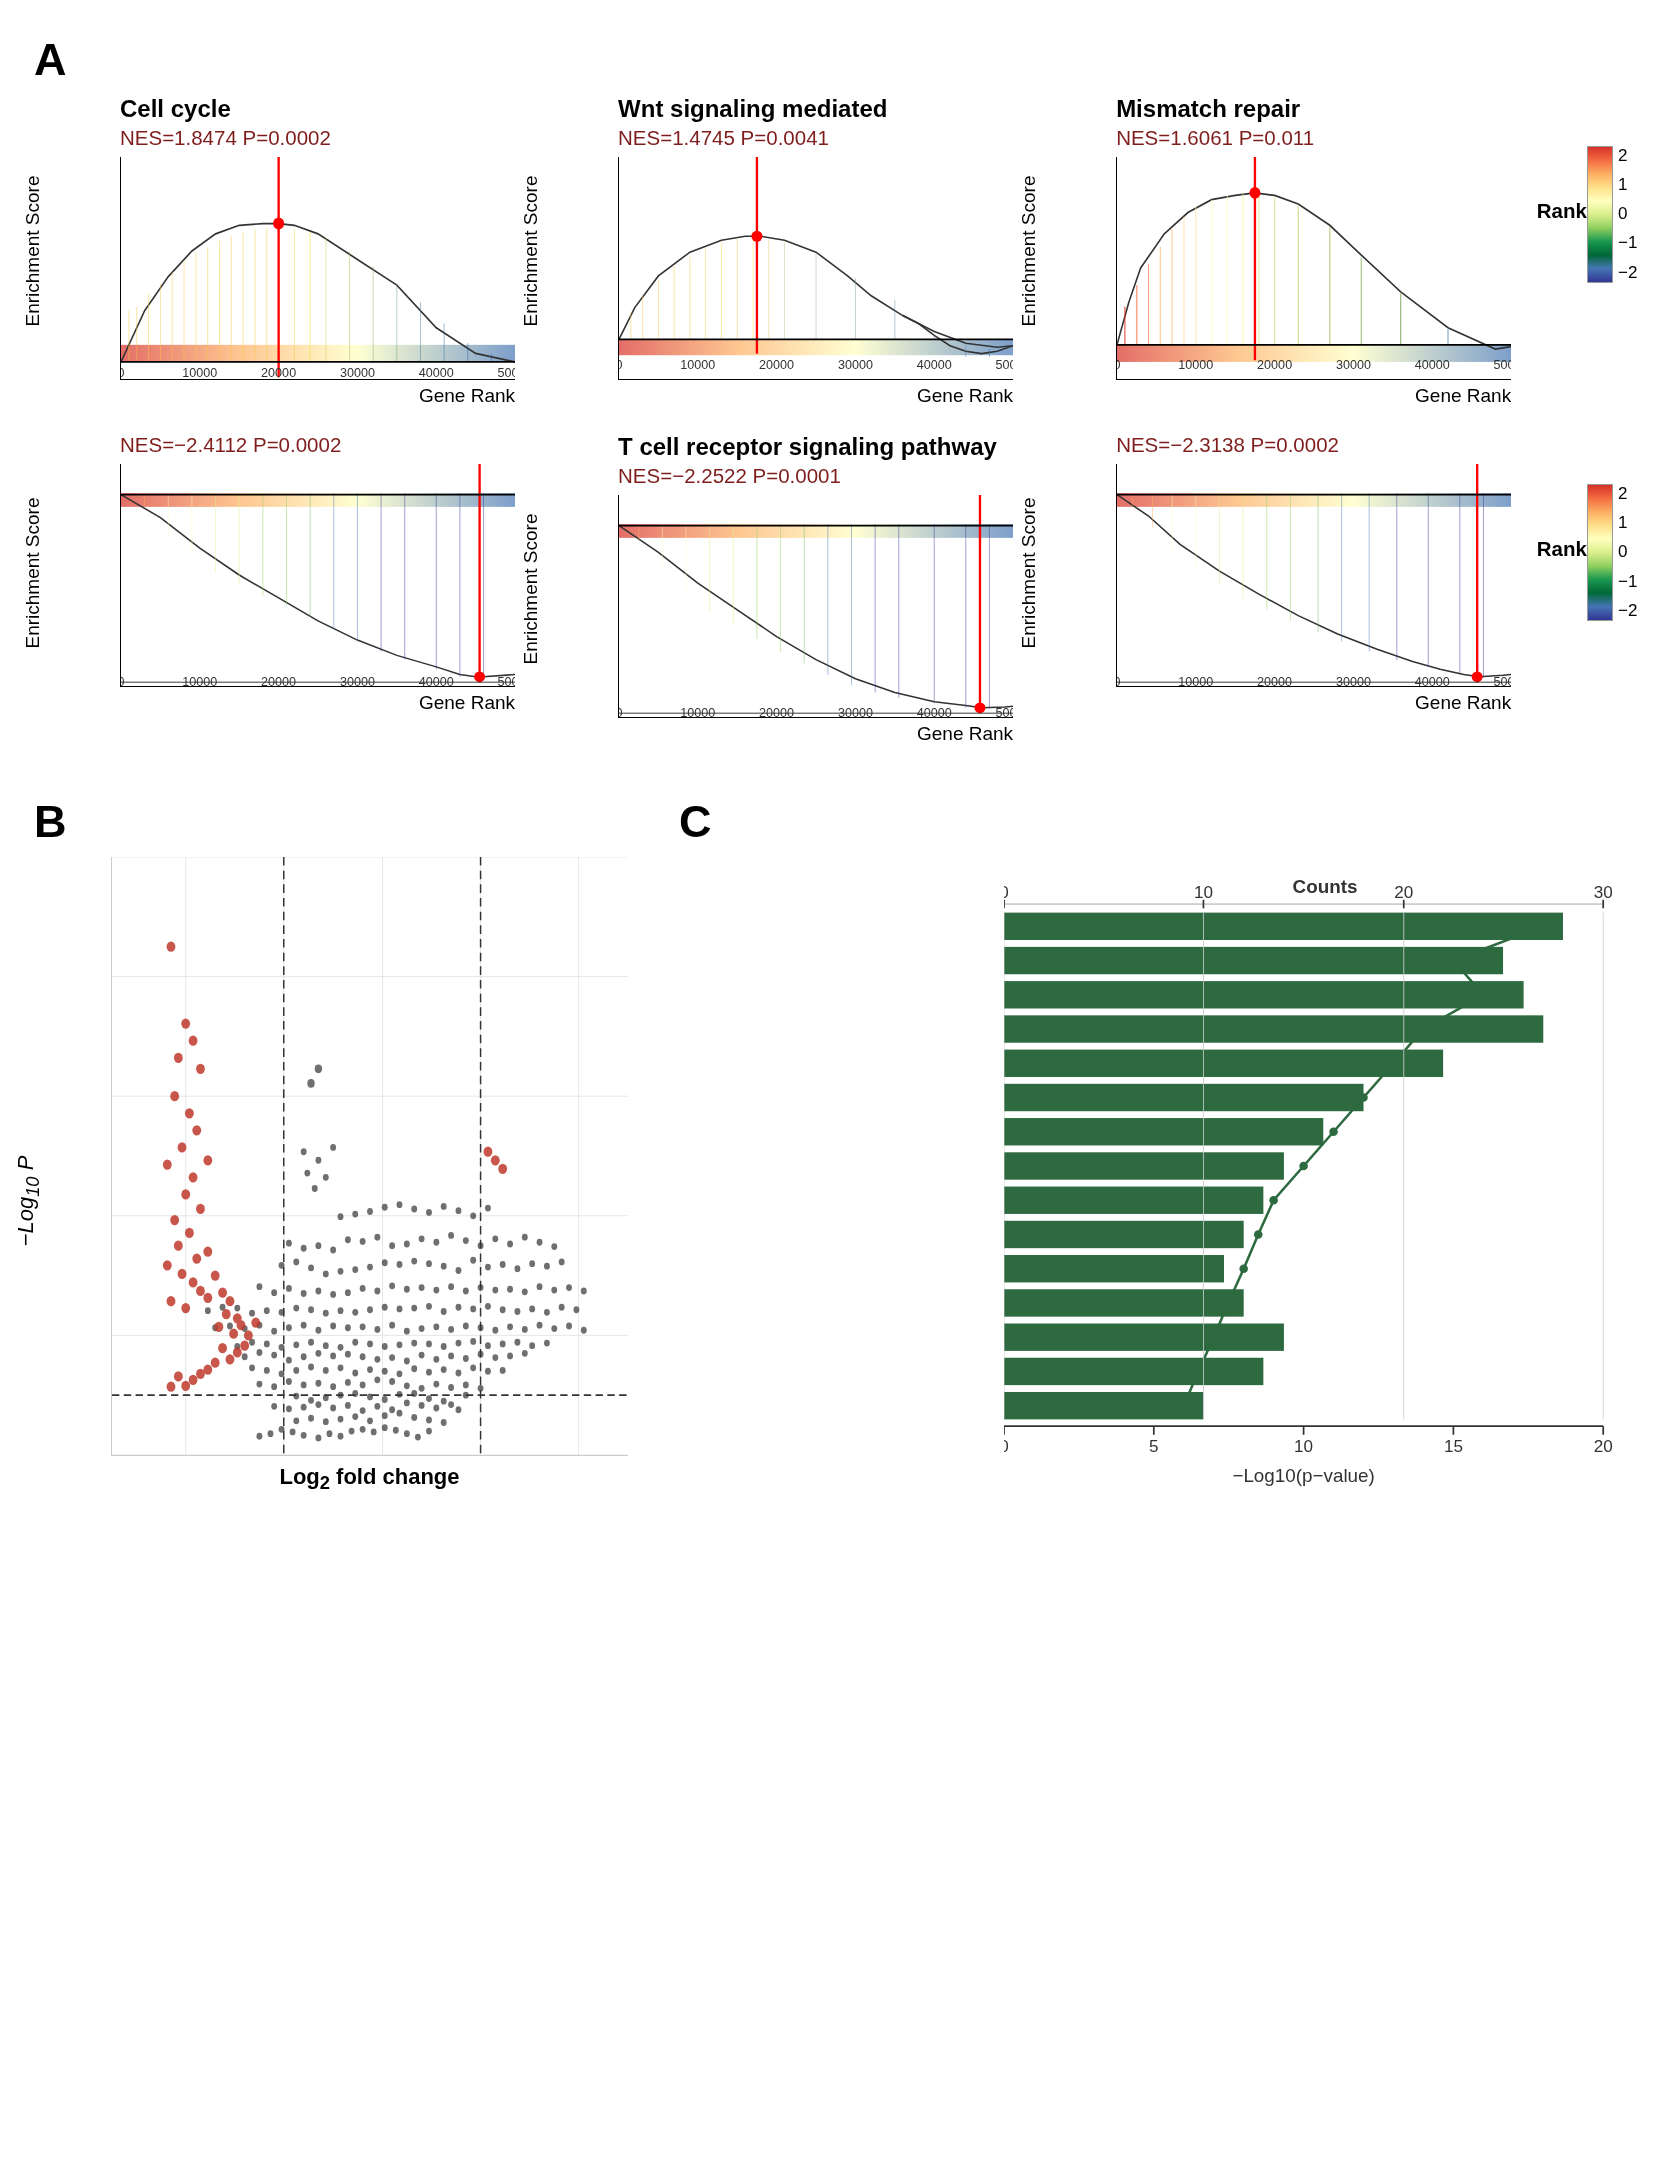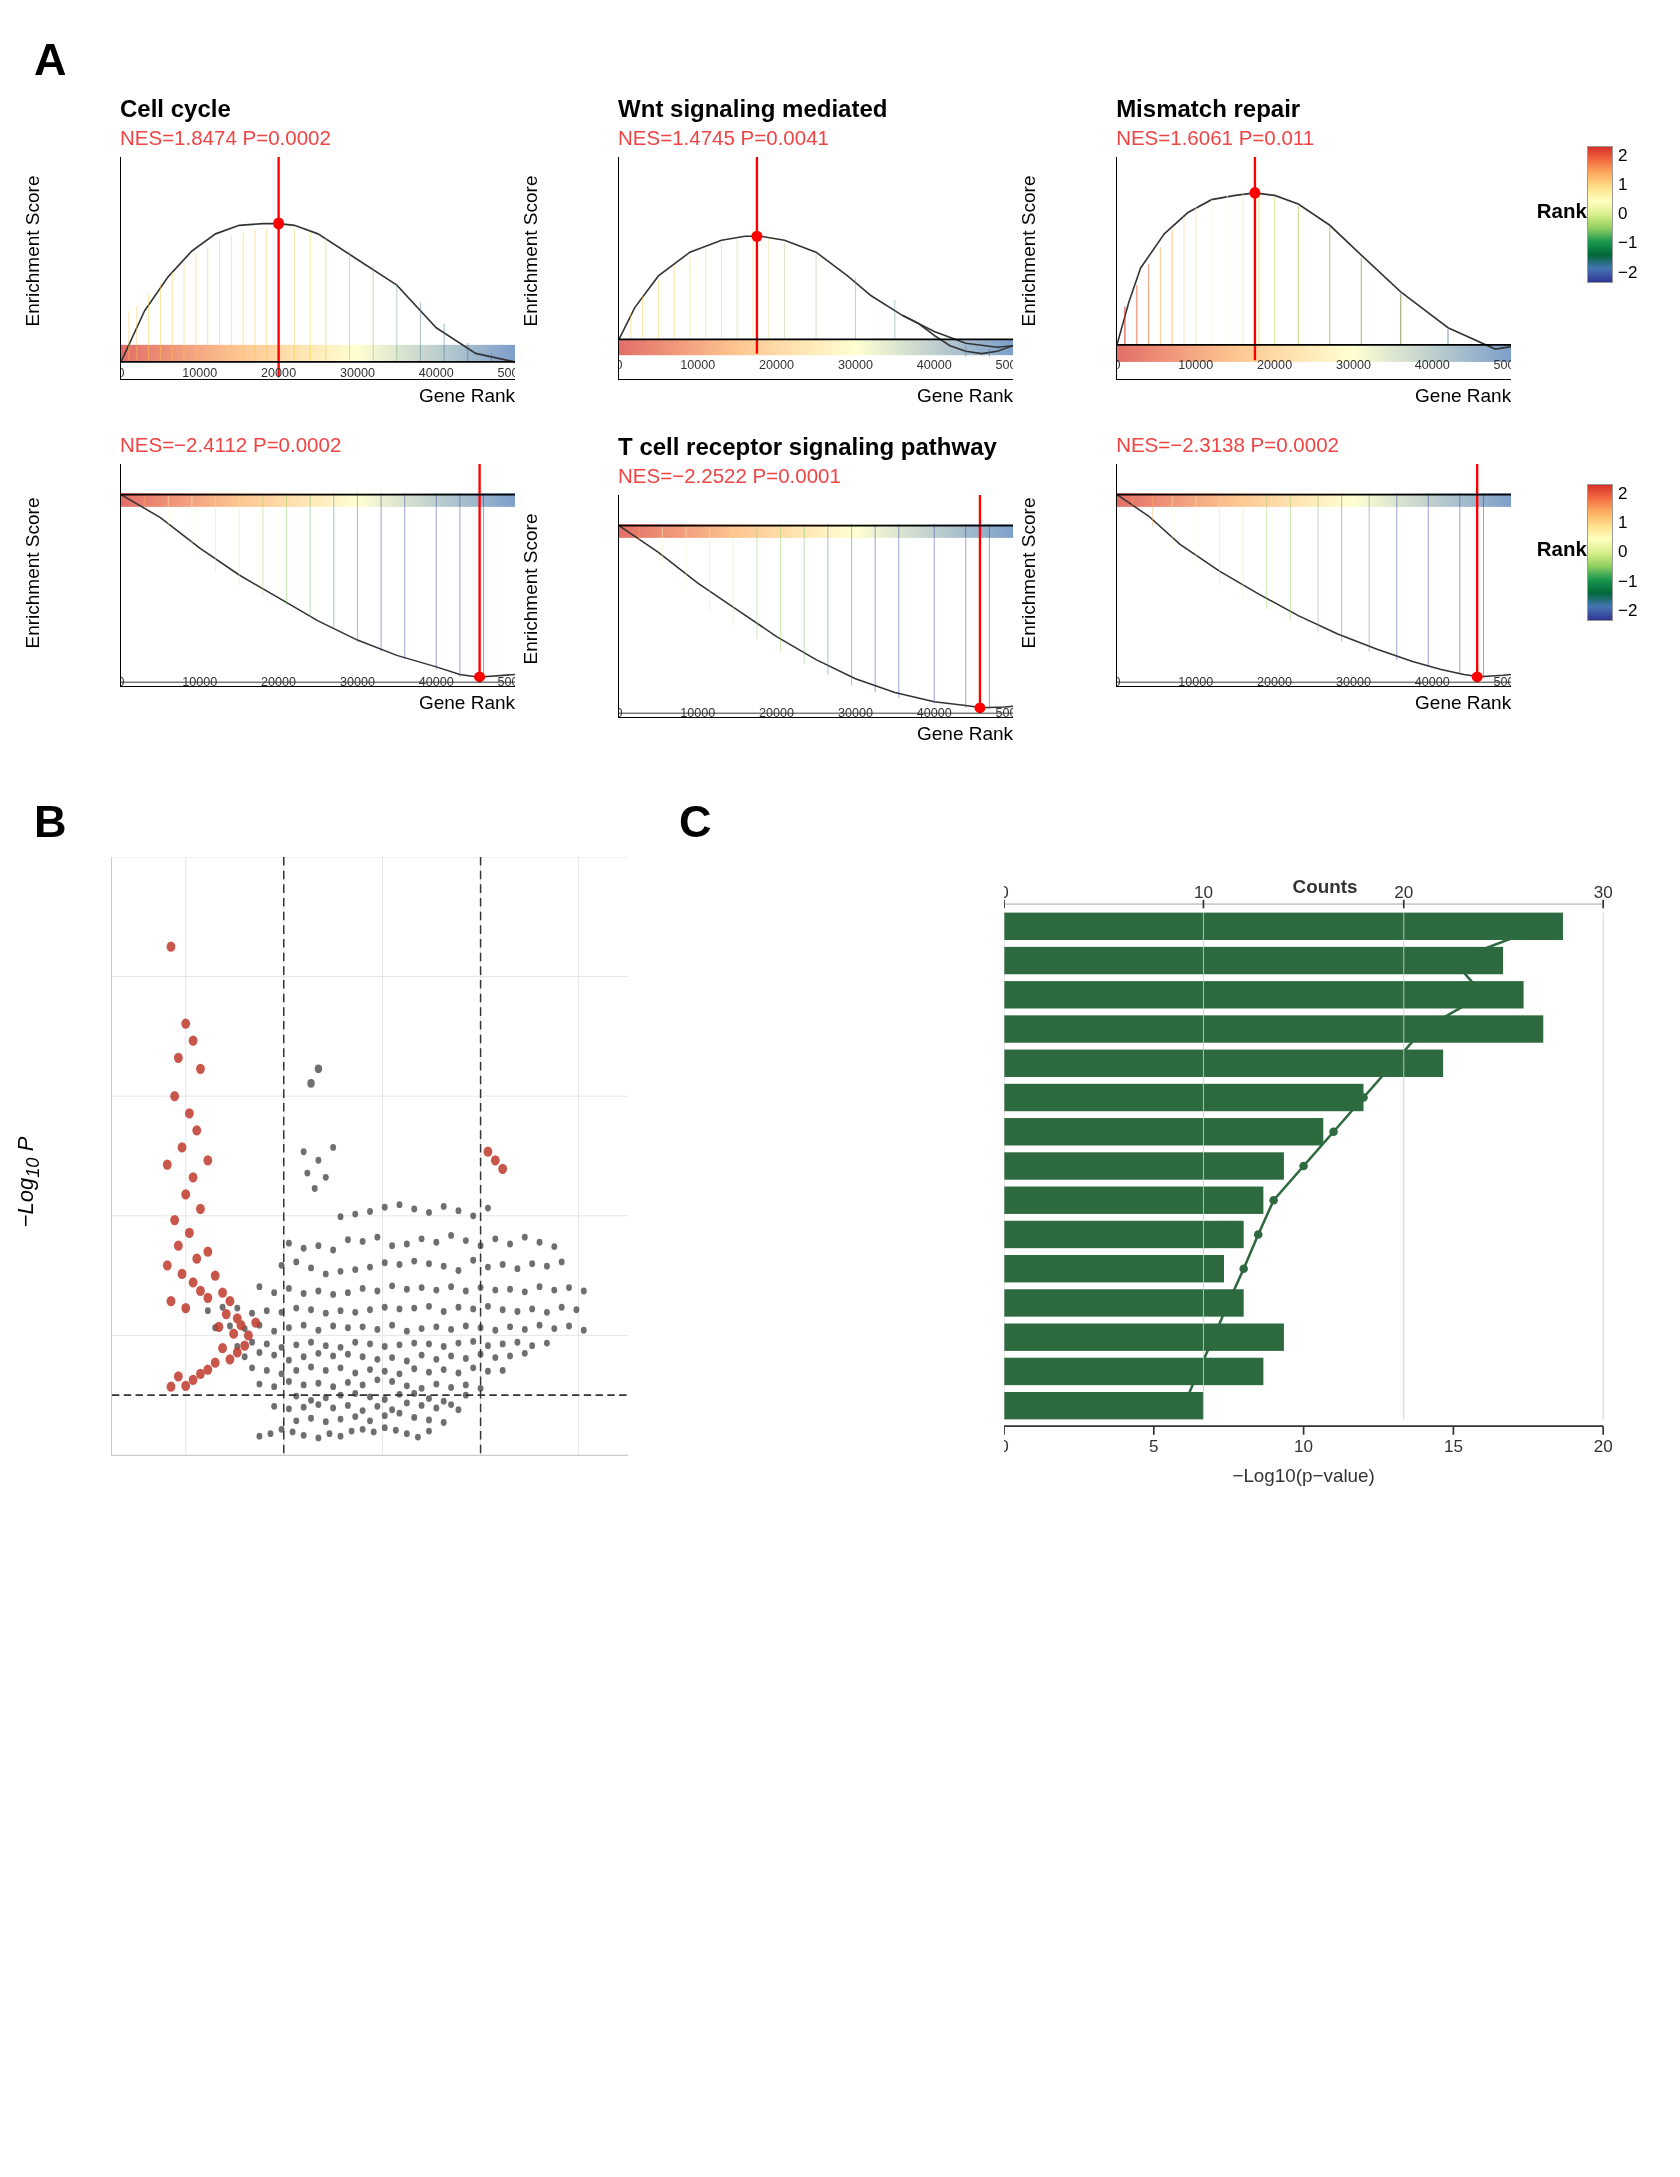--- a/index.html
+++ b/index.html
@@ -33,21 +33,21 @@
       position: relative;
     }
     .gsea-plot-title {
       font-size: 24px;
       font-weight: bold;
       margin-bottom: 3.4px;
     }
     .gsea-plot-nes {
       font-size: 20.5px;
       margin-bottom: 6.8px;
-      color: #ef4444;
+      color: #7f1d1d;
     }
     .gsea-canvas-wrap {
       width: 100%;
       height: 223px;
       position: relative;
       border-left: 1.7px solid black;
       border-bottom: 1.7px solid black;
     }
     .gsea-canvas-wrap svg {
       width: 100%;
@@ -899,20 +899,23 @@
           <text x="-5" y="425" font-size="22" text-anchor="end" fill="#333">10</text>
           <text x="-5" y="285" font-size="22" text-anchor="end" fill="#333">15</text>
           <text x="-5" y="145" font-size="22" text-anchor="end" fill="#333">20</text>
 
           <text x="100" y="720" font-size="22" text-anchor="middle" fill="#333">−2</text>
           <text x="233" y="720" font-size="22" text-anchor="middle" fill="#333">−1</text>
           <text x="367" y="720" font-size="22" text-anchor="middle" fill="#333">0</text>
           <text x="500" y="720" font-size="22" text-anchor="middle" fill="#333">1</text>
         </svg>
       </div>
+      <div class="volcano-x-label">
+        Log<sub>2</sub> fold change
+      </div>
     </div>
   </div>
 
   <div class="panel-c">
     <div class="panel-label">C</div>
     <div style="position: relative; padding-left: 325px; padding-top: 17px;">
       <svg width="642" height="685" viewBox="0 0 750 800">
 
         <text x="375" y="22" font-size="22" text-anchor="middle" fill="#333" font-weight="bold">Counts</text>
 

